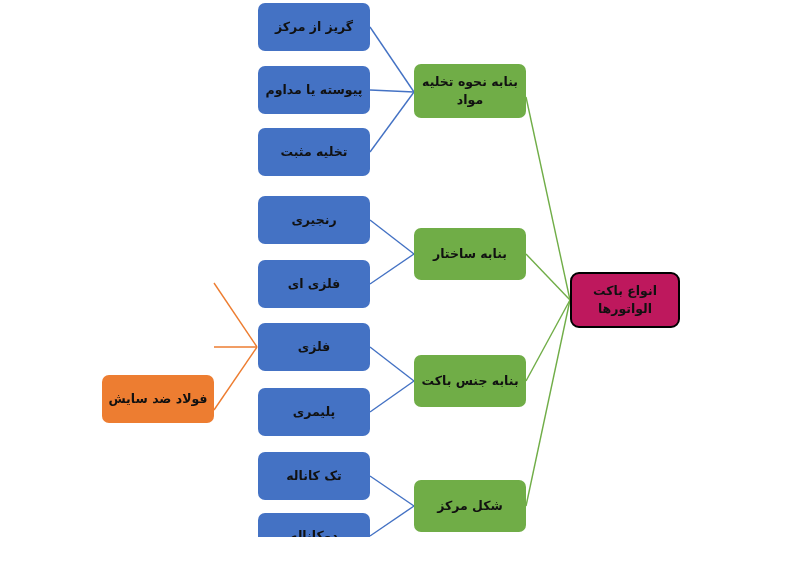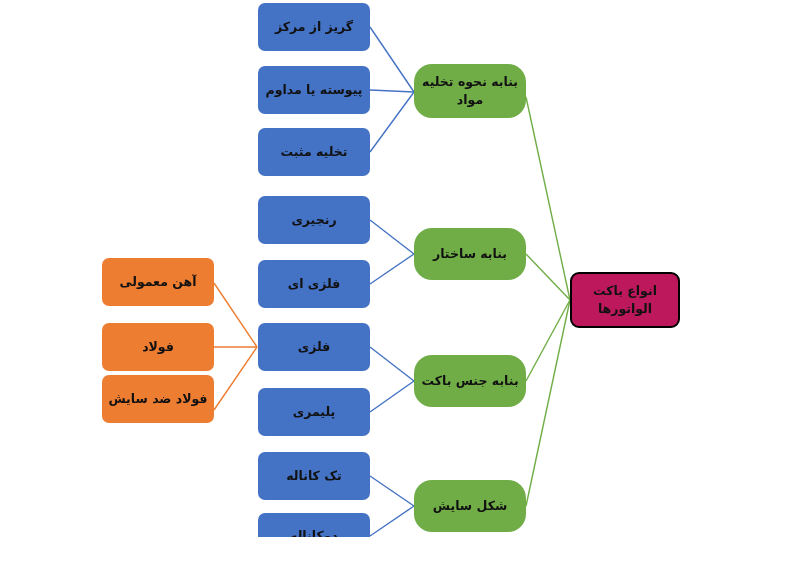--- a/index.html
+++ b/index.html
@@ -30,21 +30,21 @@
     font-weight: bold;
     font-size: 12.5px;
     line-height: 1.45;
     color: #111111;
     border-radius: 7px;
     padding: 2px 4px;
     box-sizing: border-box;
   }
   .leaf   { background: #4472C4; left: 258px; width: 112px; height: 48px; }
   .sub    { background: #ED7D31; left: 102px; width: 112px; height: 48px; }
-  .cat    { background: #70AD47; left: 414px; width: 112px; border-radius: 18px; }
+  .cat    { background: #70AD47; left: 414px; width: 112px; }
   .root   {
     background: #be185d;
     left: 570px; top: 272px;
     width: 110px; height: 56px;
     border: 2.5px solid #000000;
     border-radius: 9px;
   }
 </style>
 </head>
 <body>
@@ -79,24 +79,22 @@
   <div class="node leaf" style="top:3px">گریز از مرکز</div>
   <div class="node leaf" style="top:66px">پیوسته یا مداوم</div>
   <div class="node leaf" style="top:128px">تخلیه مثبت</div>
   <div class="node leaf" style="top:196px">رنجیری</div>
   <div class="node leaf" style="top:260px">فلزی ای</div>
   <div class="node leaf" style="top:323px">فلزی</div>
   <div class="node leaf" style="top:388px">پلیمری</div>
   <div class="node leaf" style="top:452px">تک کاناله</div>
   <div class="node leaf" style="top:513px; height:46px">دوکاناله</div>
 
-  <div class="node sub" style="top:258px">آهن معمولی</div>
-  <div class="node sub" style="top:323px">فولاد</div>
   <div class="node sub" style="top:375px">فولاد ضد سایش</div>
 
   <div class="node cat" style="top:64px;  height:54px">بنابه نحوه تخلیه مواد</div>
   <div class="node cat" style="top:228px; height:52px">بنابه ساختار</div>
   <div class="node cat" style="top:355px; height:52px">بنابه جنس باکت</div>
-  <div class="node cat" style="top:480px; height:52px">شکل سایش</div>
+  <div class="node cat" style="top:480px; height:52px">شکل مرکز</div>
 
   <div class="node root">انواع باکت الواتورها</div>
 
 </div>
 
 </body></html>

